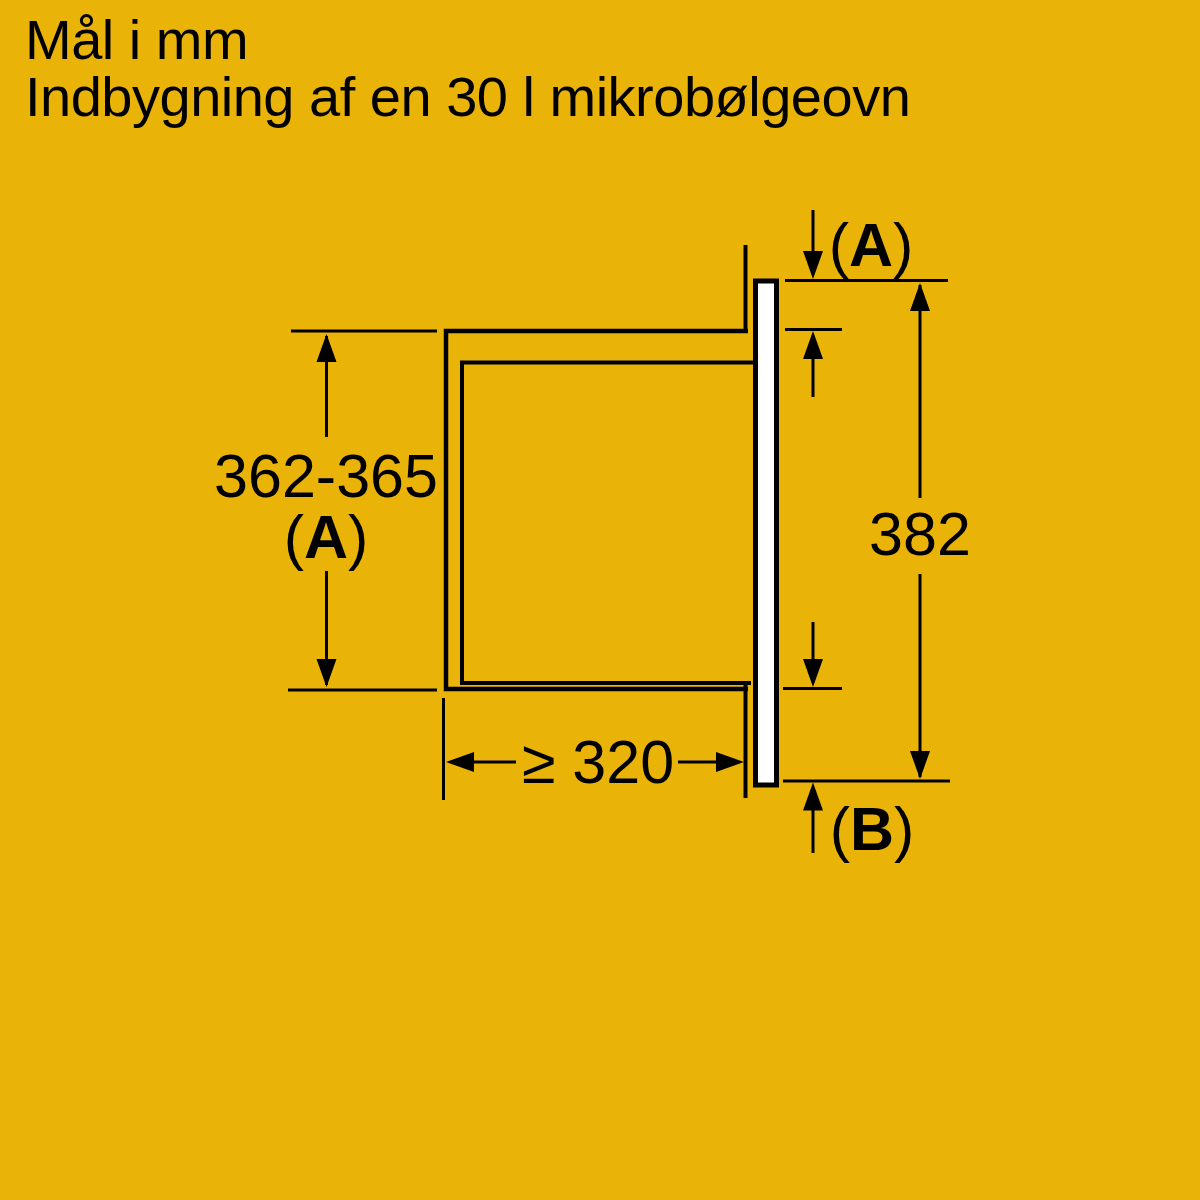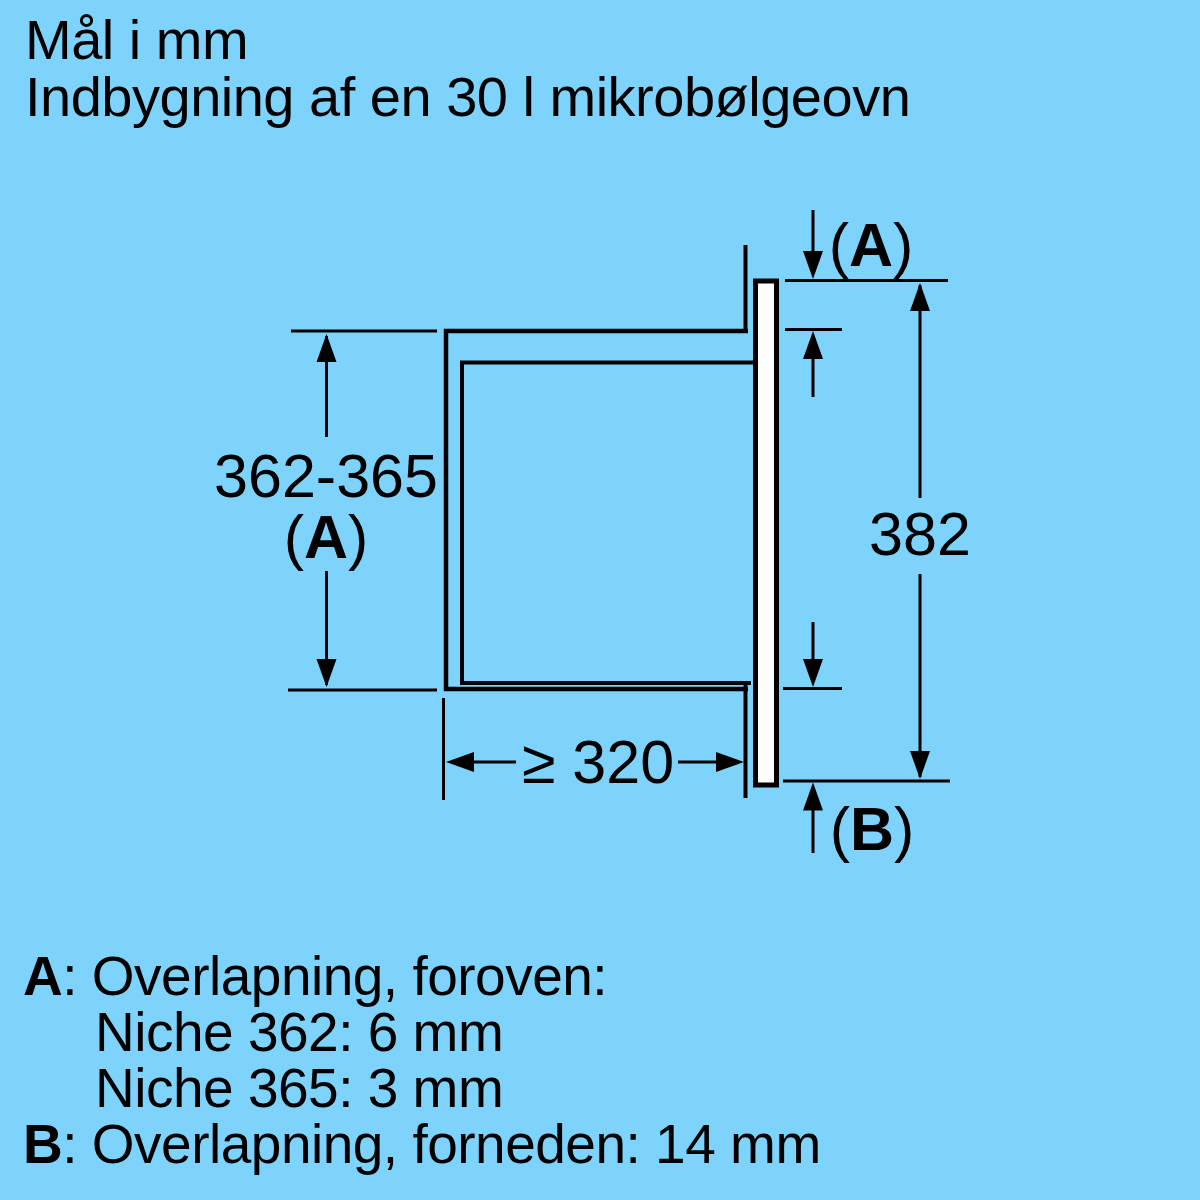--- a/index.html
+++ b/index.html
@@ -1,20 +1,20 @@
 <!DOCTYPE html>
 <html><head>
 <meta charset="utf-8">
 <style>
   html, body { margin: 0; padding: 0; background: #ffffff; }
   .canvas {
     position: relative;
     width: 1200px;
     height: 1200px;
-    background: #7dd3fc;
+    background: #eab308;
     color: #000000;
     font-family: "Liberation Sans", sans-serif;
     overflow: hidden;
   }
   .title-block {
     position: absolute;
     left: 25px;
     top: 11px;
     font-size: 56px;
     line-height: 57px;
@@ -109,20 +109,14 @@
 
     <text class="dim-text" x="920" y="555" text-anchor="middle">382</text>
 
     <text class="dim-text" x="598" y="783" text-anchor="middle">≥ 320</text>
 
     <text class="dim-text" x="871" y="266" text-anchor="middle"><tspan>(</tspan><tspan font-weight="bold">A</tspan><tspan>)</tspan></text>
 
     <text class="dim-text" x="872" y="850" text-anchor="middle"><tspan>(</tspan><tspan font-weight="bold">B</tspan><tspan>)</tspan></text>
   </svg>
 
-  <div class="legend-block">
-    <div class="legend-line"><span class="bold">A</span><span>: Overlapning, foroven:</span></div>
-    <div class="legend-line indent">Niche 362: 6 mm</div>
-    <div class="legend-line indent">Niche 365: 3 mm</div>
-    <div class="legend-line"><span class="bold">B</span><span>: Overlapning, forneden: 14 mm</span></div>
-  </div>
 
 </div>
 
 </body></html>

